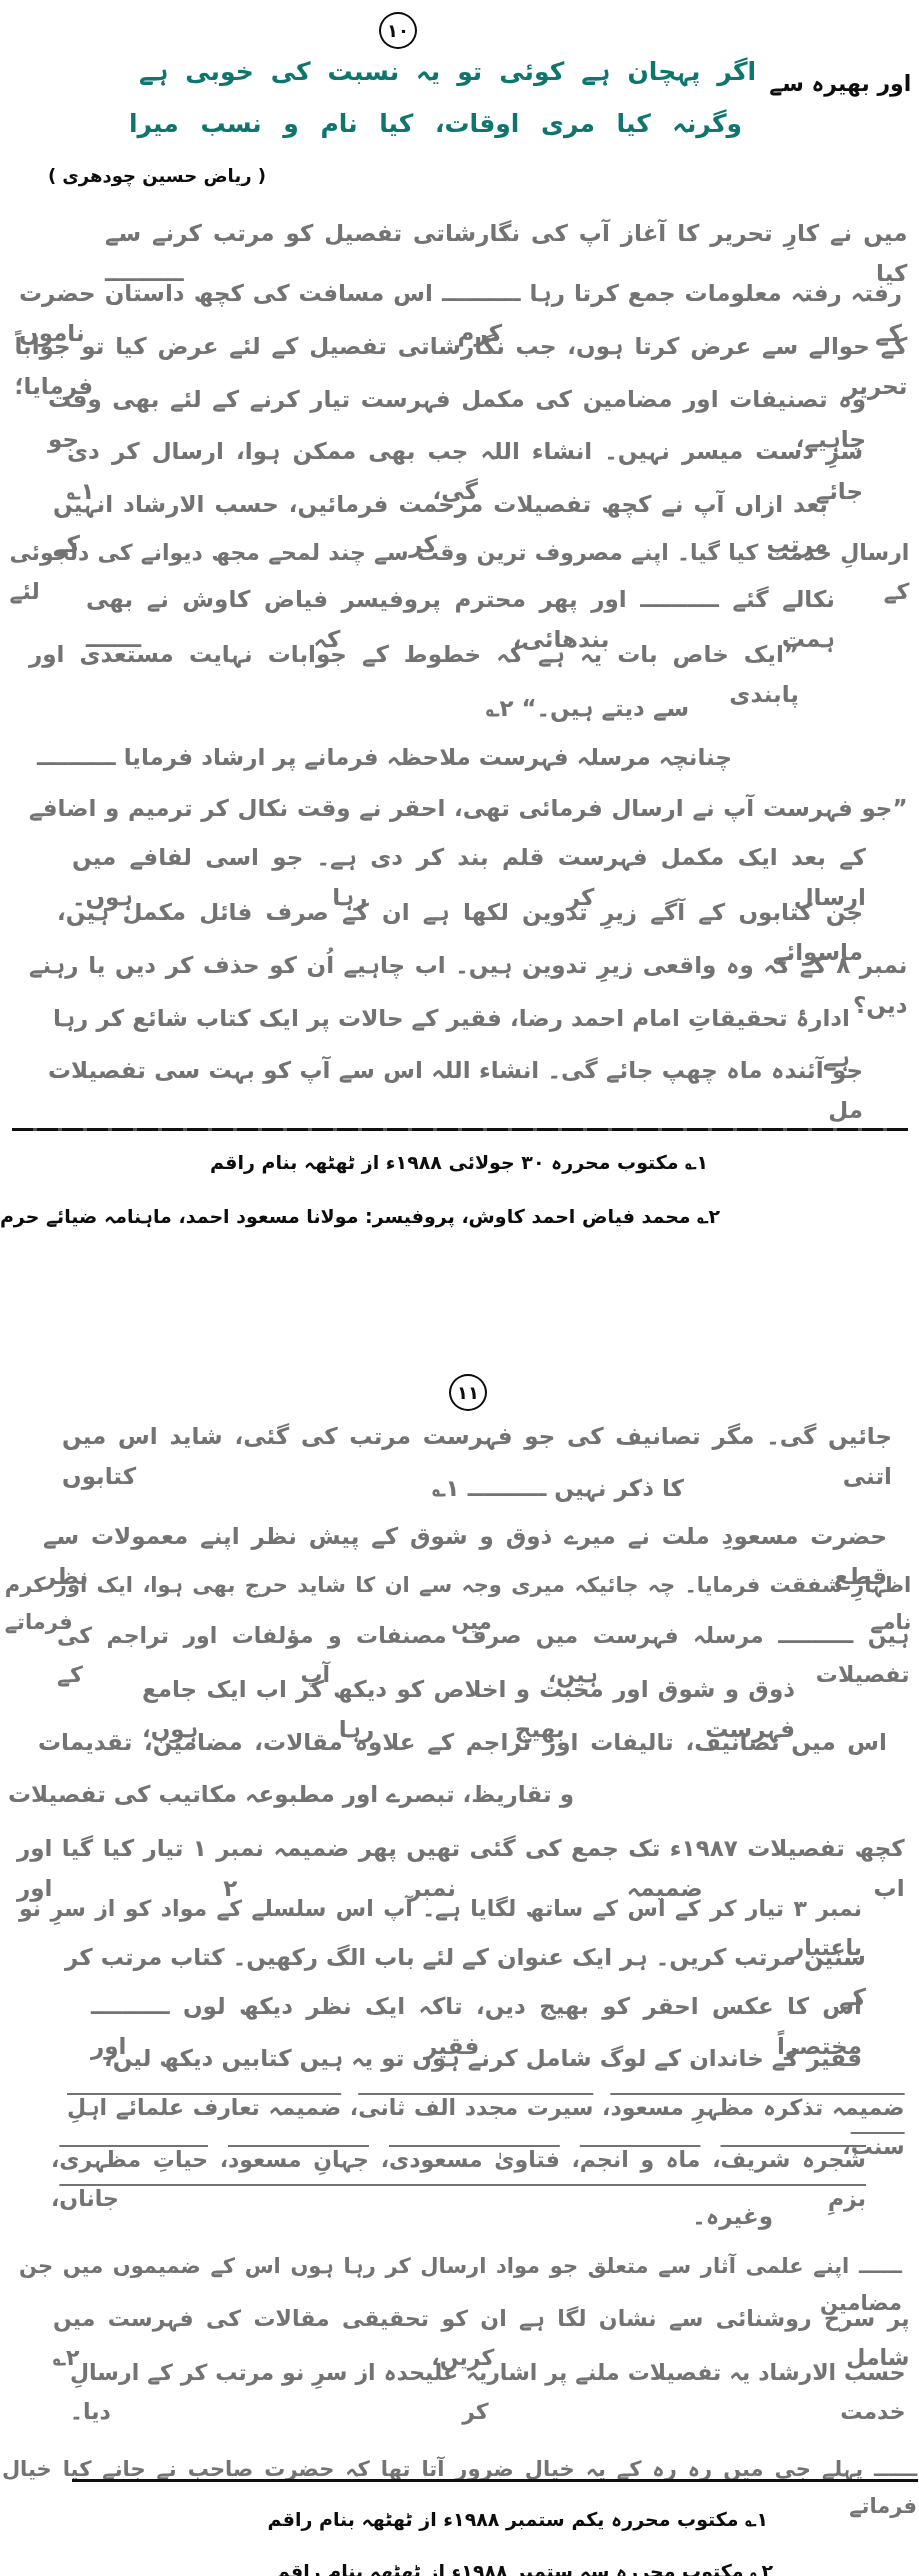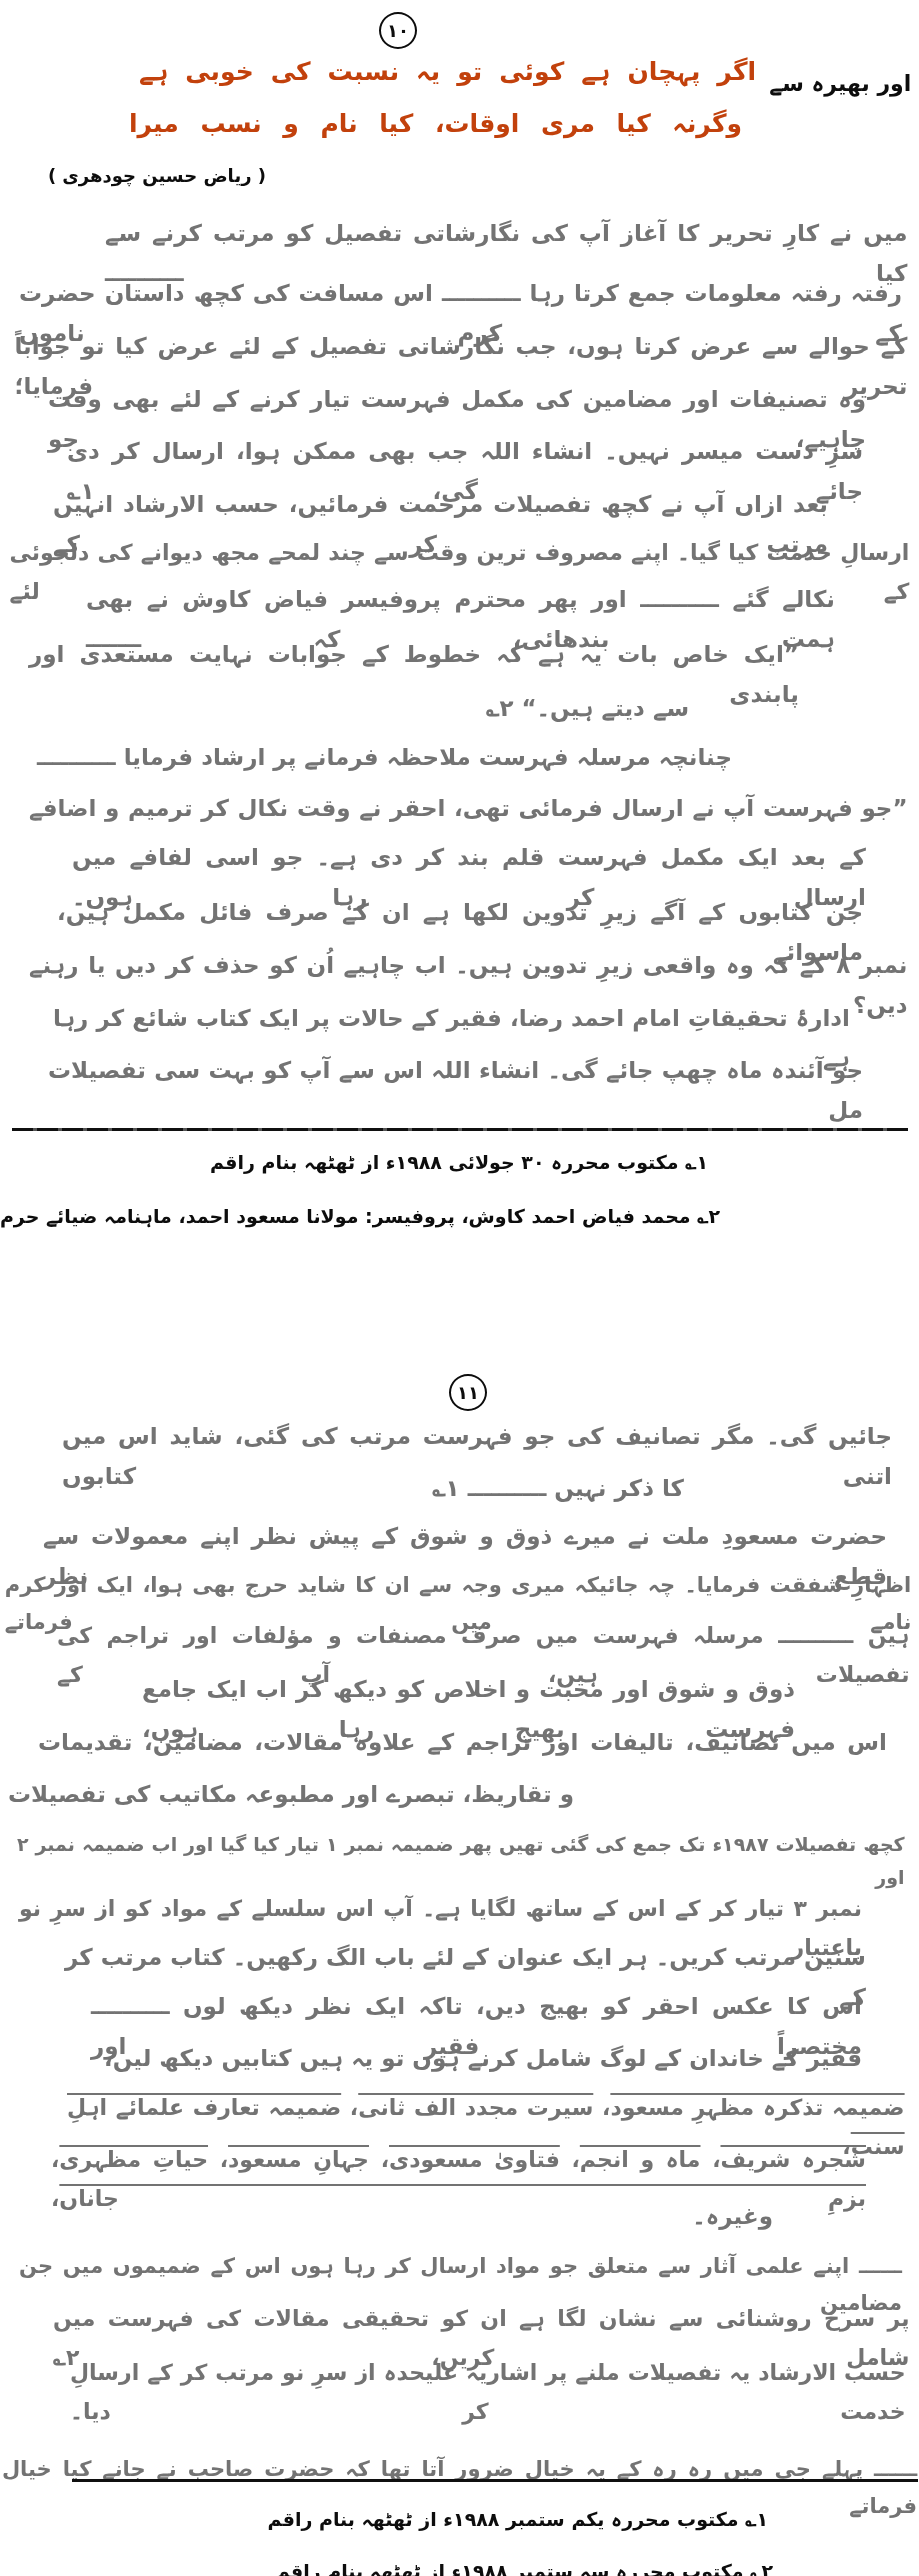--- a/index.html
+++ b/index.html
@@ -21,21 +21,21 @@
   #p1-badge{left:379px;top:12.4px;}
   #p2-badge{left:449px;top:18px;}
 
   .line{
     position:absolute;direction:rtl;color:#737373;font-weight:bold;
     font-size:23px;line-height:1.75;
     text-align:justify;text-align-last:justify;
   }
   .short{text-align:right;text-align-last:right;white-space:nowrap;}
 
-  .verse{position:absolute;direction:rtl;color:#c2410c;font-weight:bold;font-size:25px;
+  .verse{position:absolute;direction:rtl;color:#0f766e;font-weight:bold;font-size:25px;
     text-align:justify;text-align-last:justify;}
   #v1{right:163px;left:139px;top:57px;}
   #v2{right:177px;left:129px;top:109px;}
   #margin-note{position:absolute;right:7.7px;top:71px;font-weight:bold;font-size:22px;
     color:#0d0d0d;direction:rtl;white-space:nowrap;}
   #attribution{position:absolute;left:55px;top:165px;width:211px;text-align:center;
     font-weight:bold;font-size:18px;color:#0d0d0d;direction:rtl;white-space:nowrap;}
 
   
   #p1-l0 {top:213px;right:11.5px;left:105px;}
@@ -70,21 +70,21 @@
 
   
   #p2-l0 {top:60px; right:27px;left:62px;}
   #p2-l1 {top:112px;right:235px;}
   #p2-l2 {top:160px;right:32px;left:43px;}
   #p2-l3 {top:211px;right:7.7px;left:4.8px;font-size:21px;}
   #p2-l4 {top:261px;right:9.6px;left:57px;font-size:22px;}
   #p2-l5 {top:313px;right:124px;left:142px;}
   #p2-l6 {top:366px;right:32px;left:38px;}
   #p2-l7 {top:418px;right:345px;}
-  #p2-l8 {top:472px;right:14.4px;left:17px;font-size:19px;}
+  #p2-l8 {top:472px;right:14.4px;left:17px;font-size:23px;}
   #p2-l9 {top:534px;right:57px;left:19px;font-size:22px;}
   #p2-l10{top:581px;right:53px;left:65px;}
   #p2-l11{top:630px;right:57px;left:91px;}
   #p2-l12{top:682px;right:57px;}
   #p2-t0 {top:733px;right:14.4px;left:67px;font-size:22px;}
   #p2-t1 {top:785px;right:53px;left:51px;font-size:22px;}
   #p2-l15{top:840px;right:146px;}
   #p2-l16{top:892px;right:17px;left:19px;font-size:21px;}
   #p2-l17{top:944px;right:9.6px;left:53px;font-size:22px;}
   #p2-l18{top:998px;right:13.4px;left:70px;font-size:22px;}

